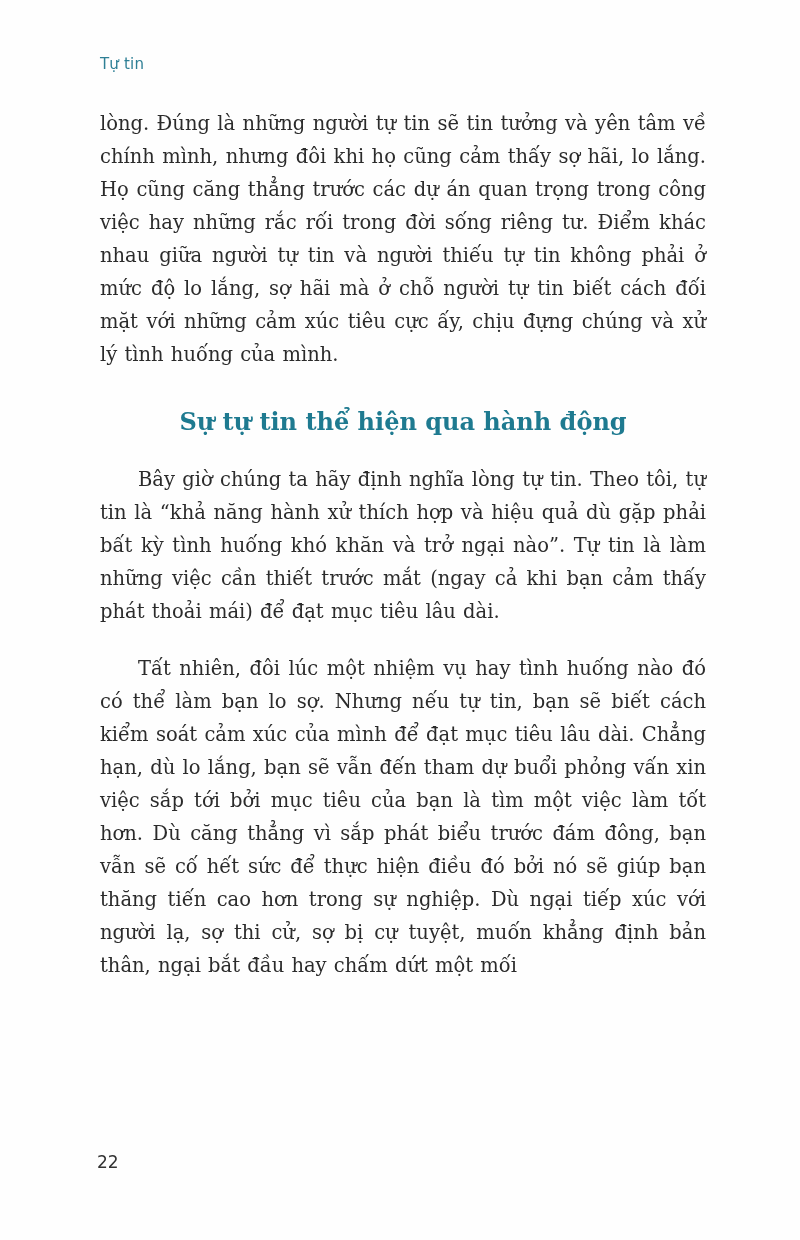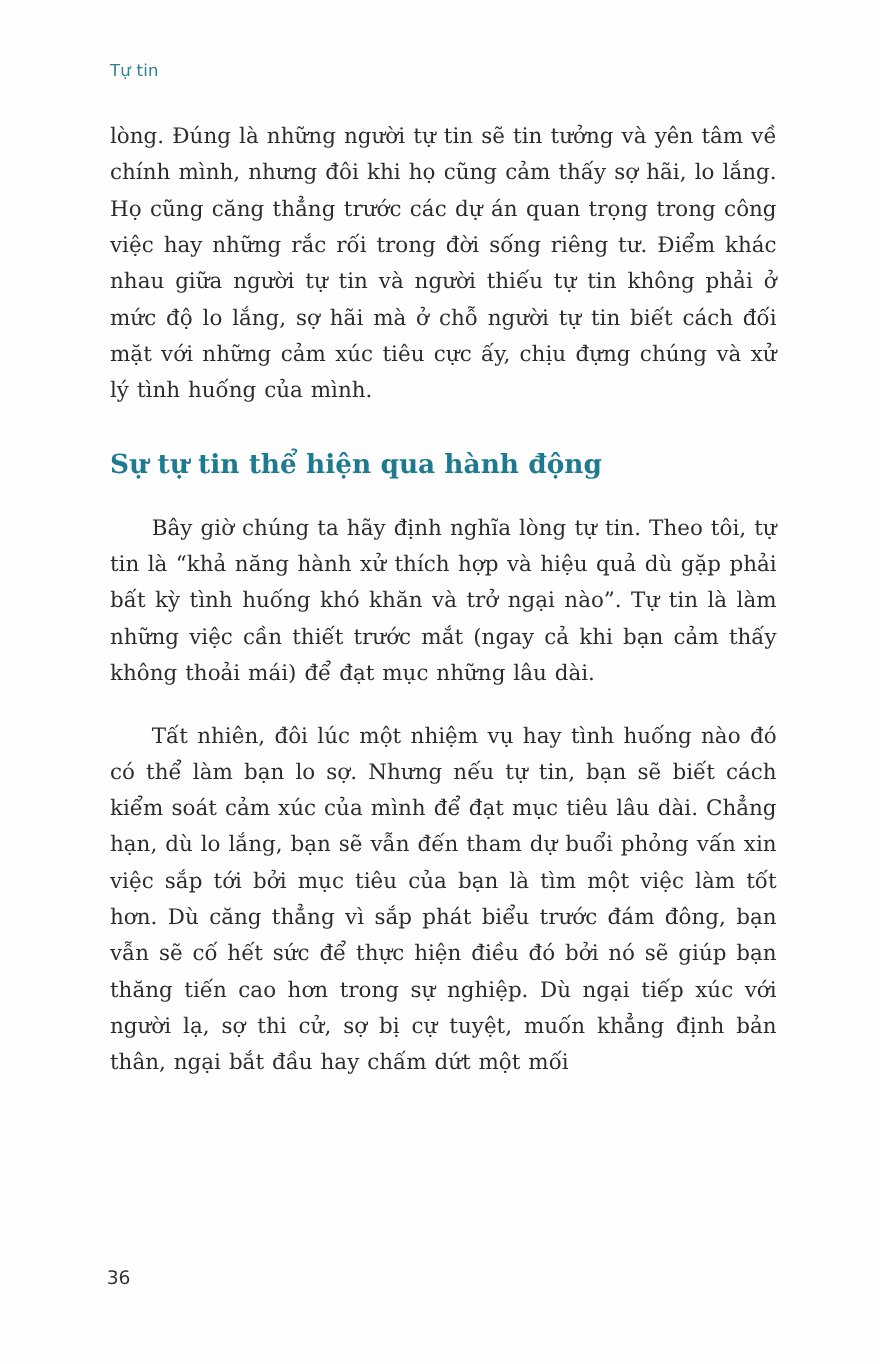--- a/index.html
+++ b/index.html
@@ -42,20 +42,21 @@
   .body-text p.indented {
     text-indent: 38px;
   }
   h2.section-heading {
     font-family: "DejaVu Serif", "Liberation Serif", serif;
     font-size: 24px;
     font-weight: bold;
     color: #1e7a90;
     margin: 36px 0 26px 0;
     line-height: 30px;
+    text-align: center;
   }
   .page-number {
     position: absolute;
     left: 97px;
     bottom: 68px;
     font-family: "DejaVu Sans", "Liberation Sans", sans-serif;
     font-size: 17px;
     color: #333333;
   }
 </style>
@@ -66,21 +67,21 @@
 
   <div class="running-header">Tự tin</div>
 
   <div class="body-text">
 
     <p>lòng. Đúng là những người tự tin sẽ tin tưởng và yên tâm về chính mình, nhưng đôi khi họ cũng cảm thấy sợ hãi, lo lắng. Họ cũng căng thẳng trước các dự án quan trọng trong công việc hay những rắc rối trong đời sống riêng tư. Điểm khác nhau giữa người tự tin và người thiếu tự tin không phải ở mức độ lo lắng, sợ hãi mà ở chỗ người tự tin biết cách đối mặt với những cảm xúc tiêu cực ấy, chịu đựng chúng và xử lý tình huống của mình.</p>
 
 
     <h2 class="section-heading">Sự tự tin thể hiện qua hành động</h2>
 
-    <p class="indented">Bây giờ chúng ta hãy định nghĩa lòng tự tin. Theo tôi, tự tin là “khả năng hành xử thích hợp và hiệu quả dù gặp phải bất kỳ tình huống khó khăn và trở ngại nào”. Tự tin là làm những việc cần thiết trước mắt (ngay cả khi bạn cảm thấy không thoải mái) để đạt mục những lâu dài.</p>
+    <p class="indented">Bây giờ chúng ta hãy định nghĩa lòng tự tin. Theo tôi, tự tin là “khả năng hành xử thích hợp và hiệu quả dù gặp phải bất kỳ tình huống khó khăn và trở ngại nào”. Tự tin là làm những việc cần thiết trước mắt (ngay cả khi bạn cảm thấy phát thoải mái) để đạt mục tiêu lâu dài.</p>
 
     <p class="indented">Tất nhiên, đôi lúc một nhiệm vụ hay tình huống nào đó có thể làm bạn lo sợ. Nhưng nếu tự tin, bạn sẽ biết cách kiểm soát cảm xúc của mình để đạt mục tiêu lâu dài. Chẳng hạn, dù lo lắng, bạn sẽ vẫn đến tham dự buổi phỏng vấn xin việc sắp tới bởi mục tiêu của bạn là tìm một việc làm tốt hơn. Dù căng thẳng vì sắp phát biểu trước đám đông, bạn vẫn sẽ cố hết sức để thực hiện điều đó bởi nó sẽ giúp bạn thăng tiến cao hơn trong sự nghiệp. Dù ngại tiếp xúc với người lạ, sợ thi cử, sợ bị cự tuyệt, muốn khẳng định bản thân, ngại bắt đầu hay chấm dứt một mối</p>
 
   </div>
 
-  <div class="page-number">36</div>
+  <div class="page-number">22</div>
 
 </div>
 
 </body></html>

